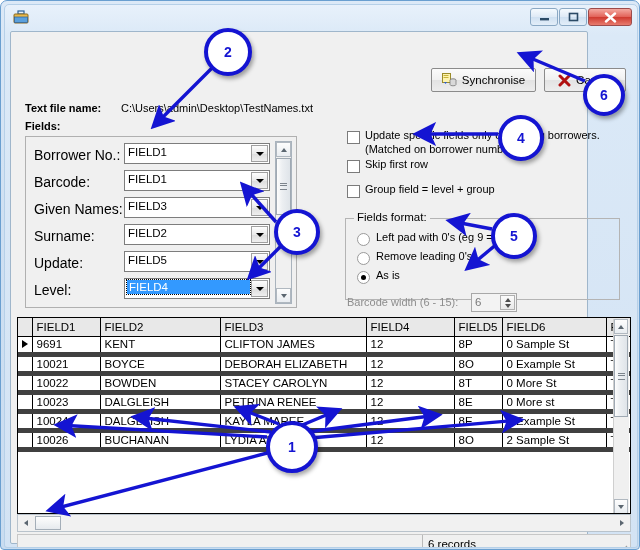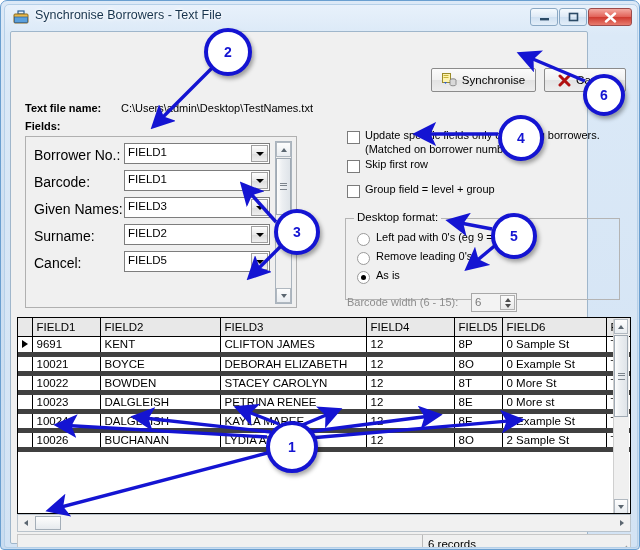--- a/index.html
+++ b/index.html
@@ -236,21 +236,20 @@
     <div class="window-inner">
 
       <div class="titlebar">
         <span class="title-icon">
           <svg width="16" height="14" viewBox="0 0 16 14">
             <rect x="5" y="1" width="6" height="3" fill="none" stroke="#2a5f96" stroke-width="1.2"></rect>
             <rect x="1" y="4" width="14" height="9" rx="1" fill="#e8b84b" stroke="#8a6a20"></rect>
             <rect x="1.5" y="7" width="13" height="5.5" fill="#5aa0dd" stroke="#2a5f96" stroke-width=".7"></rect>
           </svg>
         </span>
-        <span class="title-text">Synchronise Borrowers - Text File</span>
         <div class="winbtns">
           <div class="winbtn">
             <svg width="11" height="10" viewBox="0 0 11 10">
                 <rect x="1" y="6" width="9" height="2.4" fill="#2b4a66"></rect>
               </svg>
           </div>
           <div class="winbtn">
             <svg width="11" height="10" viewBox="0 0 11 10">
                 <rect x="1.5" y="1.5" width="8" height="7" fill="none" stroke="#2b4a66" stroke-width="1.6"></rect>
               </svg>
@@ -328,29 +327,38 @@
             <span class="fld-label">Surname:</span>
             <div class="combo">
               <span class="combo-val">FIELD2</span>
               <span class="combo-arrow">
                   <i class="caret-d"></i>
                 </span>
             </div>
           </div>
 
           <div class="fld-row" style="top:114px;">
-            <span class="fld-label">Cancel:</span>
+            <span class="fld-label">Update:</span>
             <div class="combo">
               <span class="combo-val">FIELD5</span>
               <span class="combo-arrow">
                   <i class="caret-d"></i>
                 </span>
             </div>
           </div>
 
+          <div class="fld-row" style="top:141px;">
+            <span class="fld-label">Level:</span>
+            <div class="combo sel">
+              <span class="combo-val">FIELD4</span>
+              <span class="combo-arrow">
+                  <i class="caret-d"></i>
+                </span>
+            </div>
+          </div>
 
           <div class="vsb">
             <div class="vsb-btn up">
                 <i class="caret-u"></i>
               </div>
             <div class="vsb-thumb">
                 <i class="grip"></i>
               </div>
             <div class="vsb-btn dn">
                 <i class="caret-dn"></i>
@@ -362,21 +370,21 @@
         <div class="lbl" style="left:354px;top:97px;">Update specific fields only of existing borrowers.</div>
         <div class="lbl" style="left:354px;top:111px;">(Matched on borrower number)</div>
 
         <div class="chk" style="left:336px;top:128px;"></div>
         <div class="lbl" style="left:354px;top:126px;">Skip first row</div>
 
         <div class="chk" style="left:336px;top:153px;"></div>
         <div class="lbl" style="left:354px;top:151px;">Group field = level + group</div>
 
         <div class="groupbox">
-          <span class="groupbox-title">Desktop format:</span>
+          <span class="groupbox-title">Fields format:</span>
 
           <div class="rad" style="left:11px;top:14px;"></div>
           <div class="lbl" style="left:30px;top:12px;">Left pad with 0's (eg 9 = 000009)</div>
 
           <div class="rad" style="left:11px;top:33px;"></div>
           <div class="lbl" style="left:30px;top:31px;">Remove leading 0's</div>
 
           <div class="rad" style="left:11px;top:52px;">
               <i class="dot"></i>
             </div>

